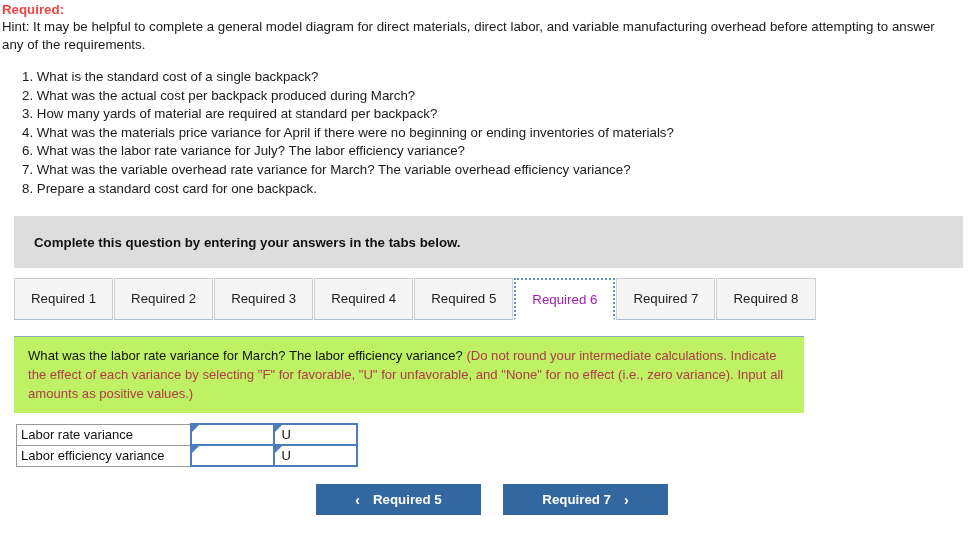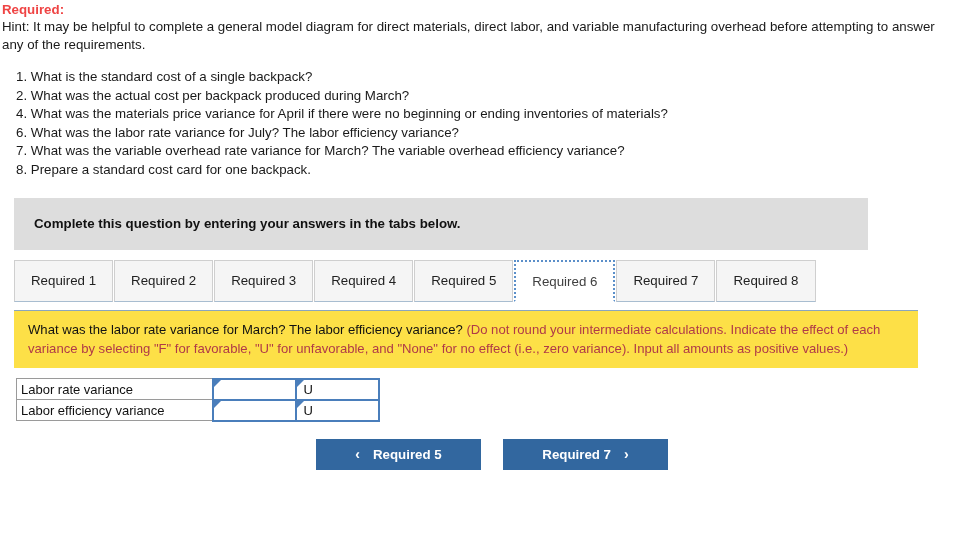--- a/index.html
+++ b/index.html
@@ -29,35 +29,35 @@
   }
   .hint-text {
     font-size: 13.3px;
     line-height: 18px;
     padding: 0 30px 0 2px;
     color: #1a1a1a;
   }
 
   
   .question-list {
-    margin: 14px 0 0 4px;
+    margin: 14px 0 0 10px;
     padding: 0 0 0 12px;
     list-style: none;
   }
   .question-list li {
     font-size: 13.3px;
     line-height: 18.6px;
     color: #1a1a1a;
     white-space: nowrap;
   }
 
   
   .gray-banner {
     margin: 18px 0 0 14px;
-    width: 854px;
+    width: 949px;
     height: 52px;
     background: #dddddd;
     display: flex;
     align-items: center;
   }
   .gray-banner-text {
     font-weight: bold;
     font-size: 13.3px;
     padding-left: 20px;
     color: #111111;
@@ -84,28 +84,28 @@
     margin-right: 1px;
     text-align: center;
     white-space: nowrap;
   }
   .tab.active {
     background: #ffffff;
     border: 2px dotted #5b8fc9;
     border-bottom: 2px solid #ffffff;
     position: relative;
     z-index: 3;
-    color: #404040;
+    color: #a21caf;
   }
 
   
   .blue-panel {
-    margin: 8px 0 0 14px;
-    width: 904px;
-    background: #fde047;
+    margin: 16px 0 0 14px;
+    width: 790px;
+    background: #bef264;
     border-top: 1px solid #8ba6bd;
     box-sizing: border-box;
     padding: 9px 14px 10px 14px;
   }
   .blue-panel p {
     margin: 0;
     font-size: 13.1px;
     line-height: 19px;
     color: #111111;
   }
@@ -118,21 +118,21 @@
     table-layout: fixed;
   }
   .answer-table td {
     height: 21px;
     box-sizing: border-box;
     font-size: 13px;
     padding: 0;
     vertical-align: middle;
   }
   .label-cell {
-    width: 196px;
+    width: 174px;
     border: 1px solid #9a9a9a;
     padding-left: 4px !important;
     color: #111111;
     background: #ffffff;
   }
   .input-cell {
     width: 83px;
     border: 2px solid #4a7ebb;
     background: #ffffff;
     position: relative;
@@ -193,20 +193,21 @@
 <body>
 
 <div class="page">
 
   <div class="required-heading">Required:</div>
   <div class="hint-text">Hint:  It may be helpful to complete a general model diagram for direct materials, direct labor, and variable manufacturing overhead before attempting to answer any of the requirements.</div>
 
   <ul class="question-list">
     <li>1. What is the standard cost of a single backpack?</li>
     <li>2. What was the actual cost per backpack produced during March?</li>
+    <li>3. How many yards of material are required at standard per backpack?</li>
     <li>4. What was the materials price variance for April if there were no beginning or ending inventories of materials?</li>
     <li>6. What was the labor rate variance for July? The labor efficiency variance?</li>
     <li>7. What was the variable overhead rate variance for March? The variable overhead efficiency variance?</li>
     <li>8. Prepare a standard cost card for one backpack.</li>
   </ul>
 
   <div class="gray-banner">
     <span class="gray-banner-text">Complete this question by entering your answers in the tabs below.</span>
   </div>
 

